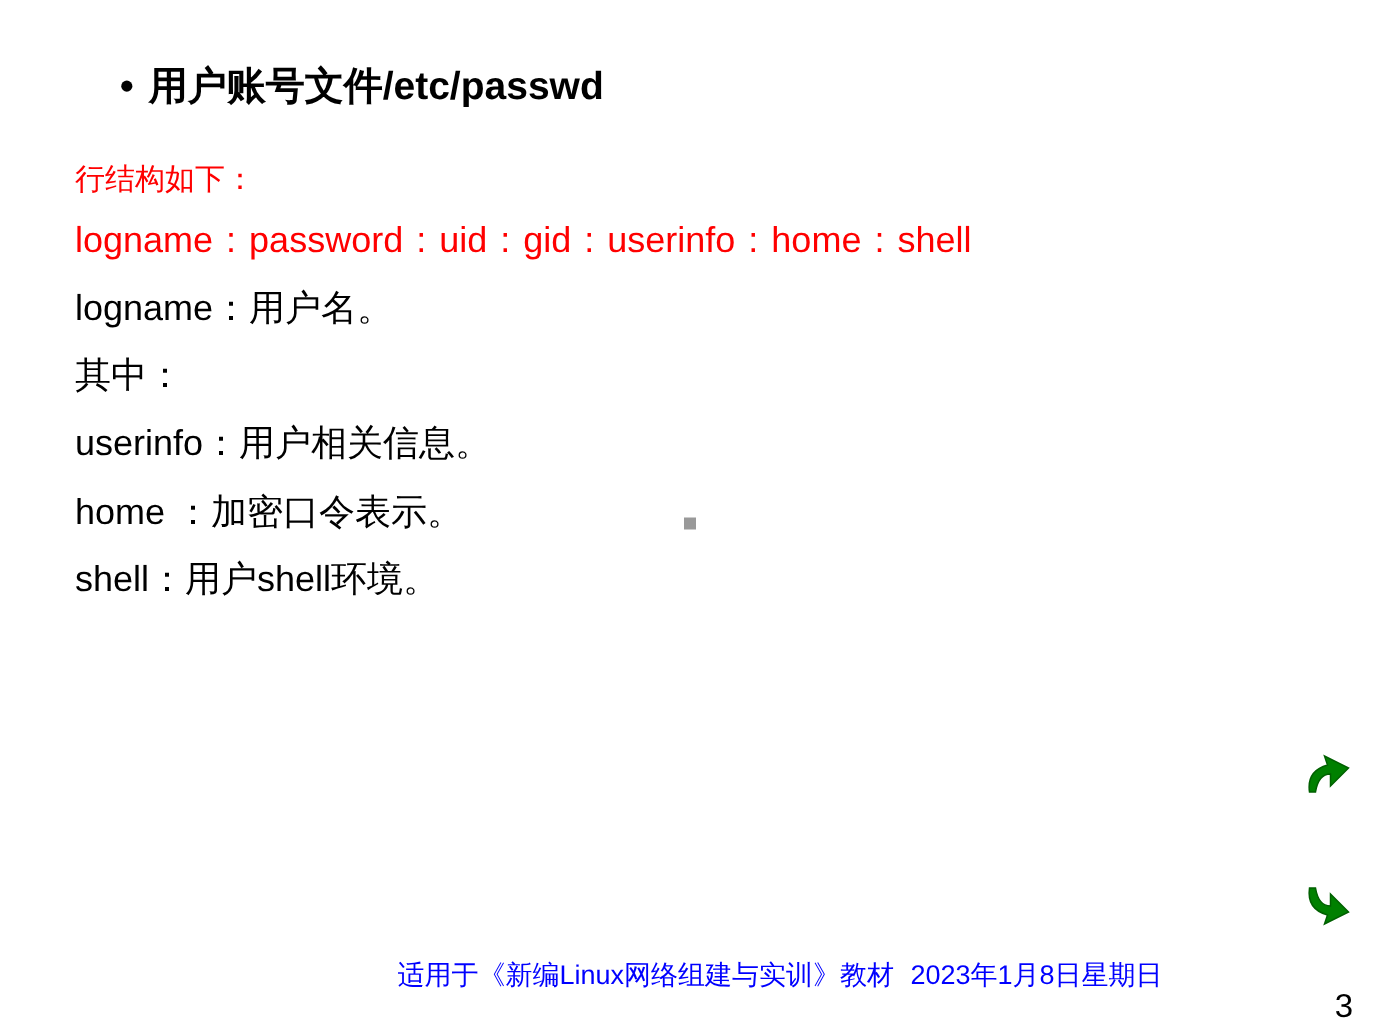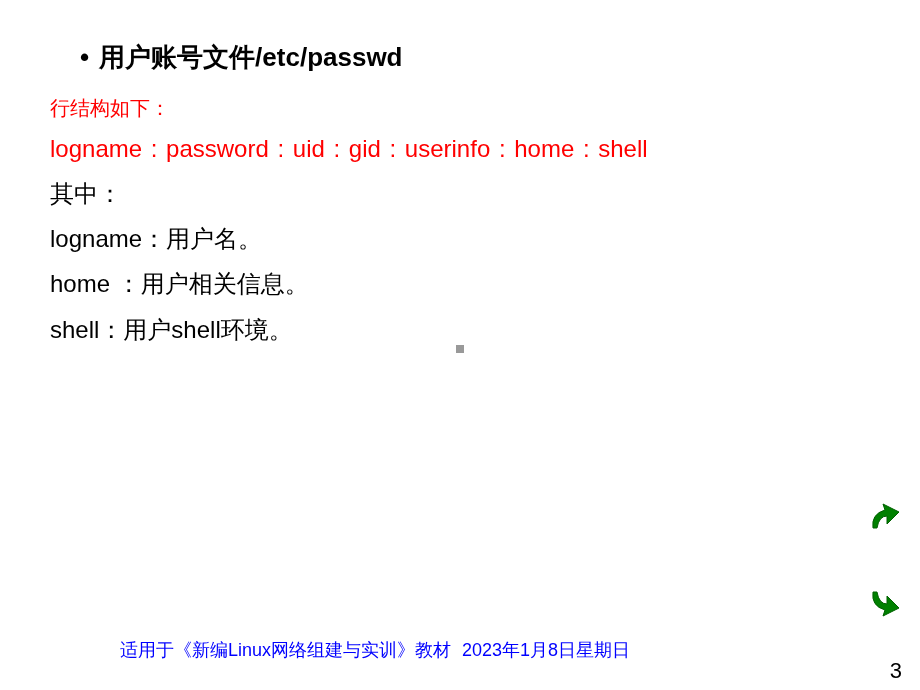--- a/index.html
+++ b/index.html
@@ -15,21 +15,21 @@
       position: relative;
       overflow: hidden;
     }
     .content {
       padding: 40px 50px 0 50px;
     }
     .bullet-line {
       font-size: 26px;
       font-weight: bold;
       color: #000;
-      margin-bottom: 18px;
+      margin-bottom: 30px;
       padding-left: 30px;
     }
     .bullet {
       display: inline-block;
       margin-right: 10px;
     }
     .red-text {
       color: #ff0000;
       font-size: 20px;
       margin-bottom: 8px;
@@ -43,21 +43,21 @@
       color: #000;
       font-size: 24px;
       margin-bottom: 8px;
       line-height: 1.55;
     }
     .footer {
       position: absolute;
       bottom: 28px;
       left: 0;
       width: 100%;
-      text-align: left;
+      text-align: center;
       padding-left: 120px;
       font-size: 18px;
       margin-top: 30px;
     }
     .footer-book {
       color: #0000ff;
     }
     .footer-date {
       color: #0000ff;
       margin-left: 6px;
@@ -95,24 +95,25 @@
 <body>
 
 <div class="content">
   <div class="bullet-line">
     <span class="bullet">•</span><span>用户账号文件/etc/passwd</span>
   </div>
 
   <div class="red-text">行结构如下：</div>
   <div class="red-text struct-line">logname : password : uid : gid : userinfo : home : shell</div>
 
+  <div class="black-text">logname：用户名。</div>
+
   <div class="black-text">其中：</div>
-
-  <div class="black-text">logname：用户名。</div>
-  <div class="black-text">home ：用户相关信息。</div>
+  <div class="black-text">userinfo：用户相关信息。</div>
+  <div class="black-text">home ：加密口令表示。</div>
   <div class="black-text">shell：用户shell环境。</div>
 </div>
 
 <div class="small-marker"></div>
 
 <div class="arrow-icon arrow-up">
   <svg viewBox="0 0 40 40">
     <path d="M 8 28 Q 6 14 20 10 L 18 4 L 34 12 L 22 24 L 22 16 Q 14 16 12 28 Z" fill="#008000" stroke="#006000" stroke-width="1"></path>
   </svg>
 </div>

